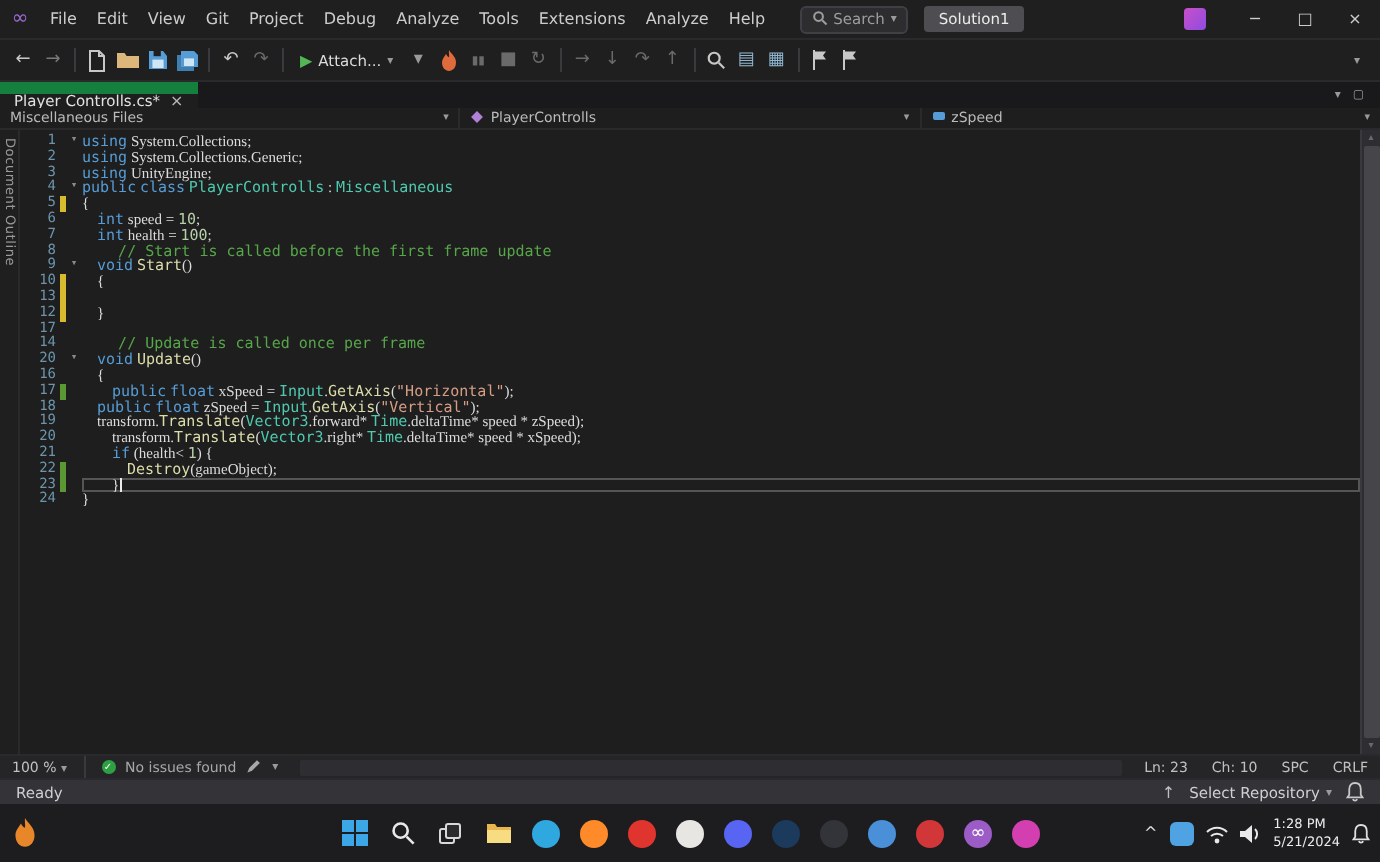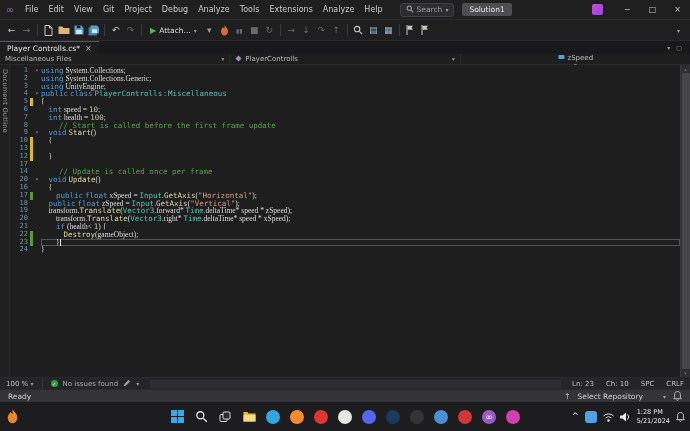--- a/index.html
+++ b/index.html
@@ -30,21 +30,21 @@
                font-size:9px; padding:0 1px; }
   .vsep { width:1px; height:12px; background:#3A3A3E; margin:0 3px; flex:none; }
   .attach-btn { display:flex; align-items:center; gap:3px; height:16px; padding:0 5px;
                 color:#DCDCDC; font-size:7.5px; }
   .play-glyph { color:#53B853; font-size:8px; }
   .chev { color:#9A9A9A; font-size:6px; }
   .toolbar-overflow { margin-left:auto; color:#9A9A9A; font-size:6px; padding:0 6px; }
 
   
   .tabstrip { height:13px; flex:none; background:#19191B; display:flex; align-items:stretch; }
-  .tab { display:flex; align-items:center; gap:5px; background:#1E1E1E; border-top:1px solid #15803d;
+  .tab { display:flex; align-items:center; gap:5px; background:#1E1E1E; border-top:6px solid #15803d;
          padding:0 7px; color:#E2E2E2; font-size:7.5px; }
   .tab-close { color:#B8B8B8; font-size:8px; }
   .tabstrip-right { margin-left:auto; display:flex; align-items:center; gap:6px; padding:0 8px;
                     color:#9A9A9A; font-size:6px; }
 
   
   .breadcrumb { height:11px; flex:none; background:#1E1E1E; border-bottom:1px solid #2A2A2C;
                 display:flex; font-size:7px; color:#BBBBBB; }
   .crumb { flex:1; display:flex; align-items:center; justify-content:space-between;
            padding:0 5px; border-right:1px solid #2A2A2C; }
@@ -236,21 +236,21 @@
       </div>
       <div class="crumb">
         <span class="crumb-left">
           <span><svg width="7" height="7" viewBox="0 0 8 8">
                 <rect x="1.6" y="1.6" width="4.8" height="4.8" fill="#B180D7" transform="rotate(45 4 4)"></rect>
               </svg></span>
           <span>PlayerControlls</span>
         </span>
         <span class="chev">▾</span>
       </div>
-      <div class="crumb" style="border-right:none;flex-direction:column;">
+      <div class="crumb" style="border-right:none;">
         <span class="crumb-left">
           <span><svg width="7" height="6" viewBox="0 0 7 6">
                 <rect x="0.5" y="1" width="6" height="4" rx="1" fill="#569CD6"></rect>
               </svg></span>
           <span>zSpeed</span>
         </span>
         <span class="chev">▾</span>
       </div>
     </div>
 
@@ -429,21 +429,21 @@
         <span>Ch: 10</span>
         <span>SPC</span>
         <span>CRLF</span>
       </div>
     </div>
 
     <div class="statusbar">
       <span>Ready</span>
       <div class="sb-right">
         <span class="sb-icon">↑</span>
-        <span style="display:flex;align-items:center;gap:20px;">
+        <span style="display:flex;align-items:center;gap:3px;">
           <span>Select Repository</span>
           <span class="chev">▾</span>
         </span>
         <span class="sb-icon">
             <svg width="9" height="10" viewBox="0 0 10 11">
               <path d="M5 .5C2.8 .5 1.8 2 1.8 4v3L.8 8.5h8.4L8.2 7V4c0-2-1-3.5-3.2-3.5z" fill="none" stroke="#C8C8C8"></path>
               <path d="M3.8 9.5a1.3 1.3 0 0 0 2.4 0" fill="none" stroke="#C8C8C8"></path>
             </svg>
           </span>
       </div>

